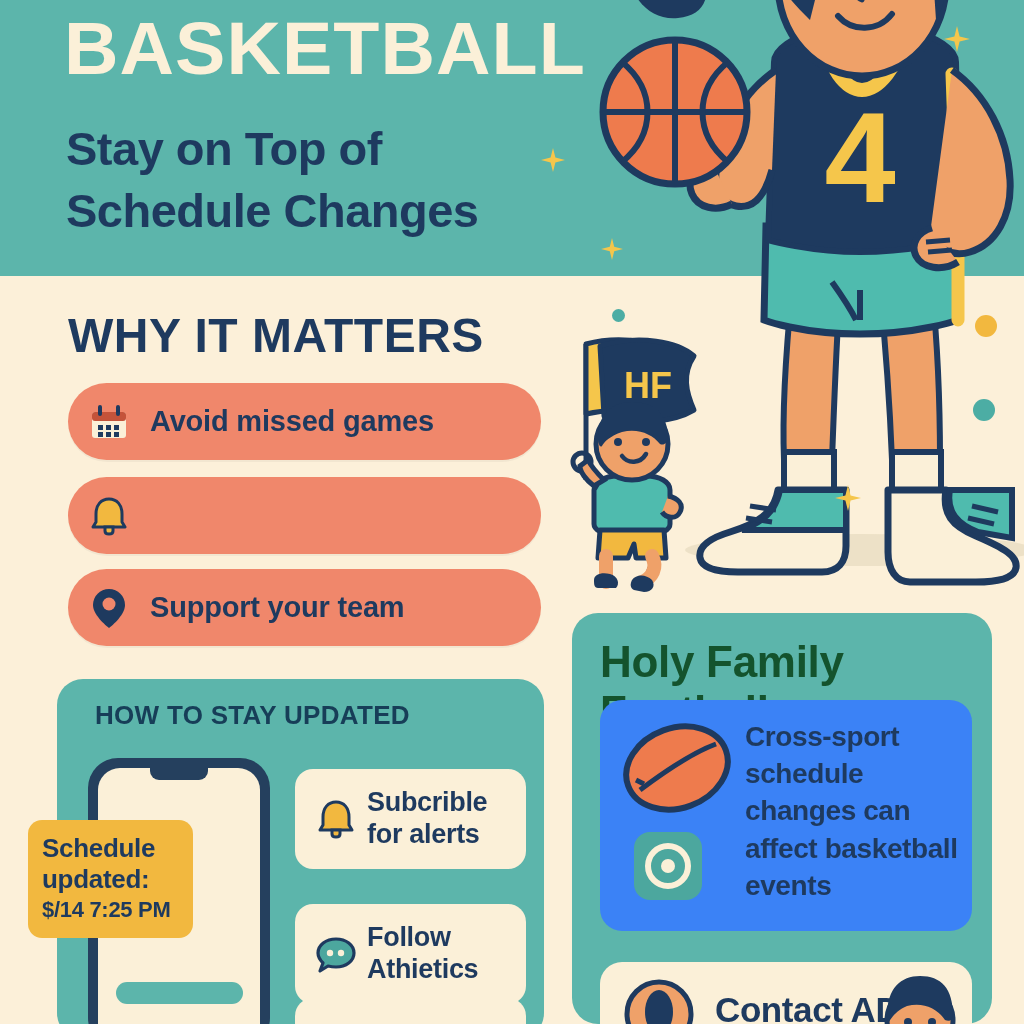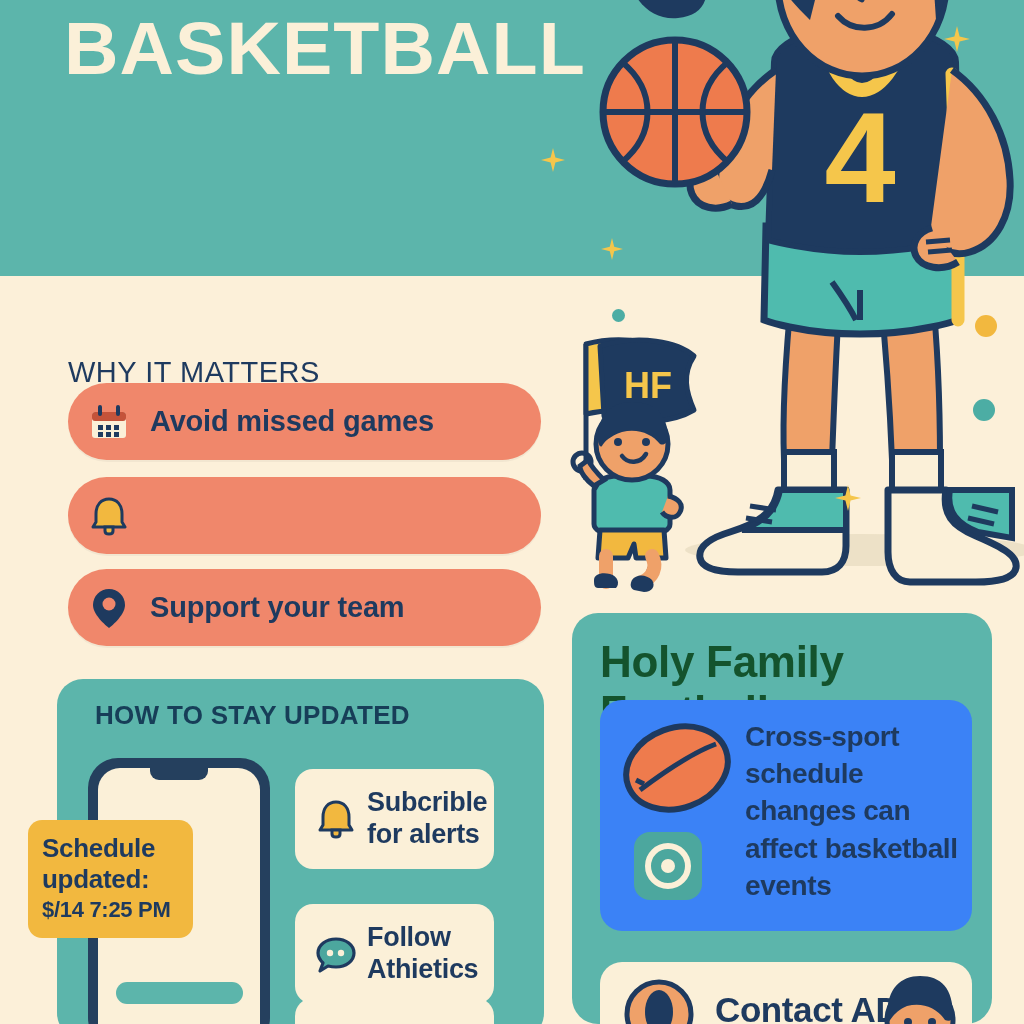--- a/index.html
+++ b/index.html
@@ -27,21 +27,21 @@
     letter-spacing:-0.5px;
   }
 
   
   .spark{position:absolute;background:#F5C64B;}
   .spark i{display:block;width:100%;height:100%;background:#F5C64B;
     clip-path:polygon(50% 0%,60% 40%,100% 50%,60% 60%,50% 100%,40% 60%,0% 50%,40% 40%);}
   .dot{position:absolute;border-radius:50%;}
 
   
-  .why-heading{position:absolute;left:68px;top:308px;font-size:29px;font-weight:normal;color:#1E3A5F;letter-spacing:0.5px;margin-top:48px;}
+  .why-heading{position:absolute;left:68px;top:308px;font-size:48px;font-weight:bold;color:#1E3A5F;letter-spacing:0.5px;}
   .pill{
     position:absolute;left:68px;width:473px;height:77px;border-radius:39px;
     background:#F0876B;display:flex;align-items:center;
     box-shadow:0 2px 0 rgba(0,0,0,0.04);
   }
   .pill .pill-icon{width:82px;min-width:82px;display:flex;align-items:center;justify-content:center;}
   .pill .pill-label{font-size:29px;font-weight:bold;color:#1E3A5F;letter-spacing:-0.2px;}
   #pill-0{top:383px;}
   #pill-1{top:477px;}
   #pill-2{top:569px;}
@@ -68,21 +68,21 @@
   .toast{
     position:absolute;left:28px;top:820px;width:165px;
     background:#F2B83F;border-radius:14px;padding:13px 20px 15px 14px;
     box-sizing:border-box;
   }
   .toast-title{font-size:26px;font-weight:bold;color:#1E3A5F;line-height:1.18;letter-spacing:-0.3px;}
   .toast-time{font-size:22px;font-weight:bold;color:#1E3A5F;margin-top:3px;letter-spacing:-0.3px;}
   .phone-bar{position:absolute;left:116px;top:982px;width:127px;height:22px;border-radius:11px;background:#5CB5AB;}
 
   .how-card{
-    position:absolute;left:295px;width:199px;
+    position:absolute;left:295px;width:231px;
     background:#FBF0D8;border-radius:18px;
     display:flex;align-items:center;padding:16px 10px;box-sizing:border-box;
   }
   .how-card .hc-icon{width:62px;min-width:62px;display:flex;align-items:center;justify-content:center;}
   .how-card .hc-label{font-size:27px;font-weight:bold;color:#1E3A5F;line-height:1.18;letter-spacing:-0.3px;}
   #how-card-0{top:769px;height:100px;}
   #how-card-1{top:904px;height:100px;}
   #how-card-2{top:998px;height:100px;}
 
   
@@ -226,20 +226,24 @@
     <path d="M72 250 C76 244 86 244 92 250 C96 256 92 262 84 262 L74 260 C70 258 70 254 72 250 Z" fill="#1E3A5F"></path>
 
     <circle cx="72" cy="114" r="36" fill="#EFA169" stroke="#1E3A5F" stroke-width="5"></circle>
     <path d="M38 108 C38 84 52 72 72 72 C94 72 108 84 108 108 C108 112 104 116 100 114 C92 104 78 98 62 102 C50 106 44 112 42 116 C40 118 38 114 38 108 Z" fill="#1E3A5F"></path>
     <circle cx="58" cy="112" r="4" fill="#1E3A5F"></circle>
     <circle cx="86" cy="112" r="4" fill="#1E3A5F"></circle>
     <path d="M62 126 C68 134 80 134 86 124" stroke="#1E3A5F" stroke-width="4.5" fill="none" stroke-linecap="round"></path>
   </svg>
 
   <div class="title-main">BASKETBALL</div>
+  <div class="title-sub">
+    <div>Stay on Top of</div>
+    <div>Schedule Changes</div>
+  </div>
 
   <div class="why-heading">WHY IT MATTERS</div>
 
   <div class="pill" id="pill-0">
     <span class="pill-icon">
       <svg width="46" height="46" viewBox="0 0 46 46">
         <rect x="6" y="13" width="34" height="26" rx="3" fill="#FBF0D8"></rect>
         <rect x="6" y="13" width="34" height="9" rx="3" fill="#C4533A"></rect>
         <rect x="12" y="6" width="4" height="11" rx="2" fill="#1E3A5F"></rect>
         <rect x="30" y="6" width="4" height="11" rx="2" fill="#1E3A5F"></rect>

